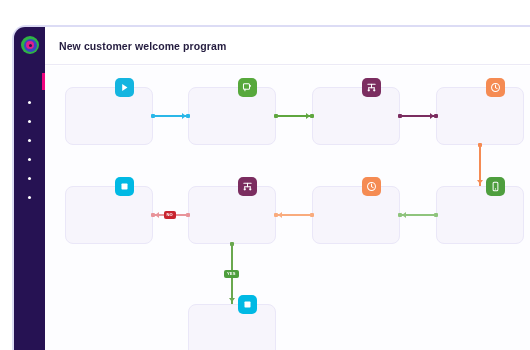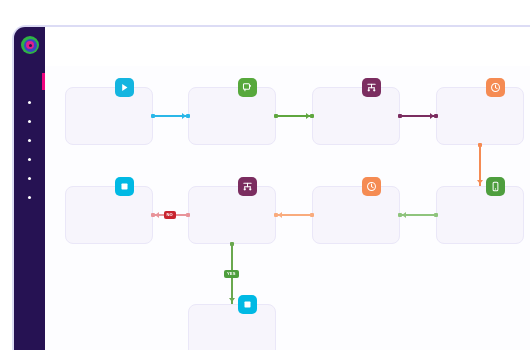--- a/index.html
+++ b/index.html
@@ -163,20 +163,23 @@
           <span class="nav-dot"></span>
         </div>
       <div class="nav-dot-row">
           <span class="nav-dot"></span>
         </div>
     </div>
   </div>
 
   <div class="content">
 
+    <div class="header">
+      <div class="page-title">New customer welcome program</div>
+    </div>
 
     <div class="canvas">
 
     <div class="node" style="left: 20px; top: 21px; width: 88px; height: 58px;"></div>
         <div class="node-icon" style="left: 70px; top: 12px; background: rgb(20, 181, 224);">
           <svg width="11" height="11" viewBox="0 0 12 12">
             <path d="M3.5 2.2 L9.2 6 L3.5 9.8 Z" fill="#fff"></path>
           </svg>
         </div>
         <div class="node" style="left: 143px; top: 21px; width: 88px; height: 58px;"></div>

